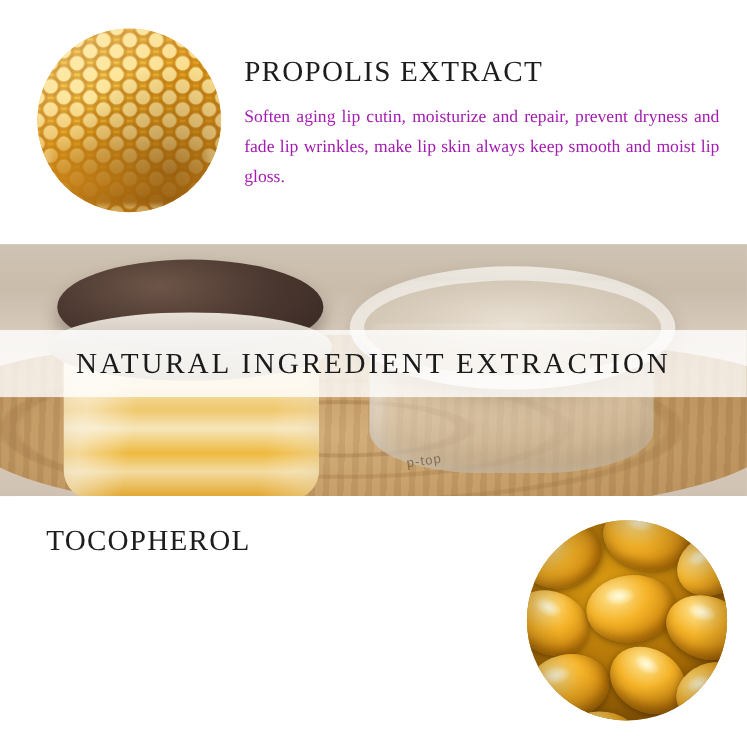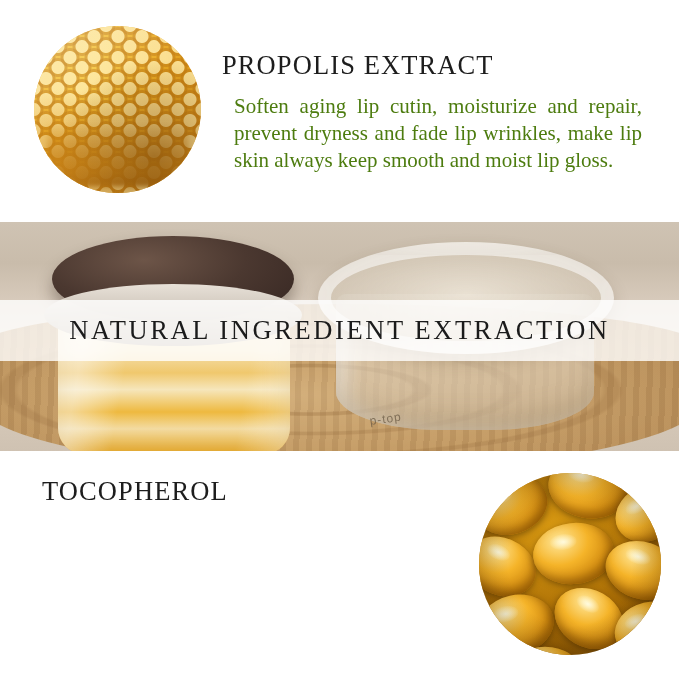--- a/index.html
+++ b/index.html
@@ -81,24 +81,24 @@
     font-family: "Liberation Serif", serif;
     color: #1d1d1d;
     font-size: 26.5px;
     letter-spacing: 1.1px;
     font-weight: 400;
     margin: 0 0 12px 0;
     white-space: nowrap;
   }
   .body-copy {
     font-family: "Liberation Serif", serif;
-    color: #4d7c0f;
-    font-size: 21px;
+    color: #a21caf;
+    font-size: 16px;
     line-height: 27px;
-    margin: 12px;
+    margin: 0;
     text-align: justify;
   }
 
   
   .banner {
     position: absolute;
     left: 0;
     top: 222px;
     width: 679px;
     height: 229px;

